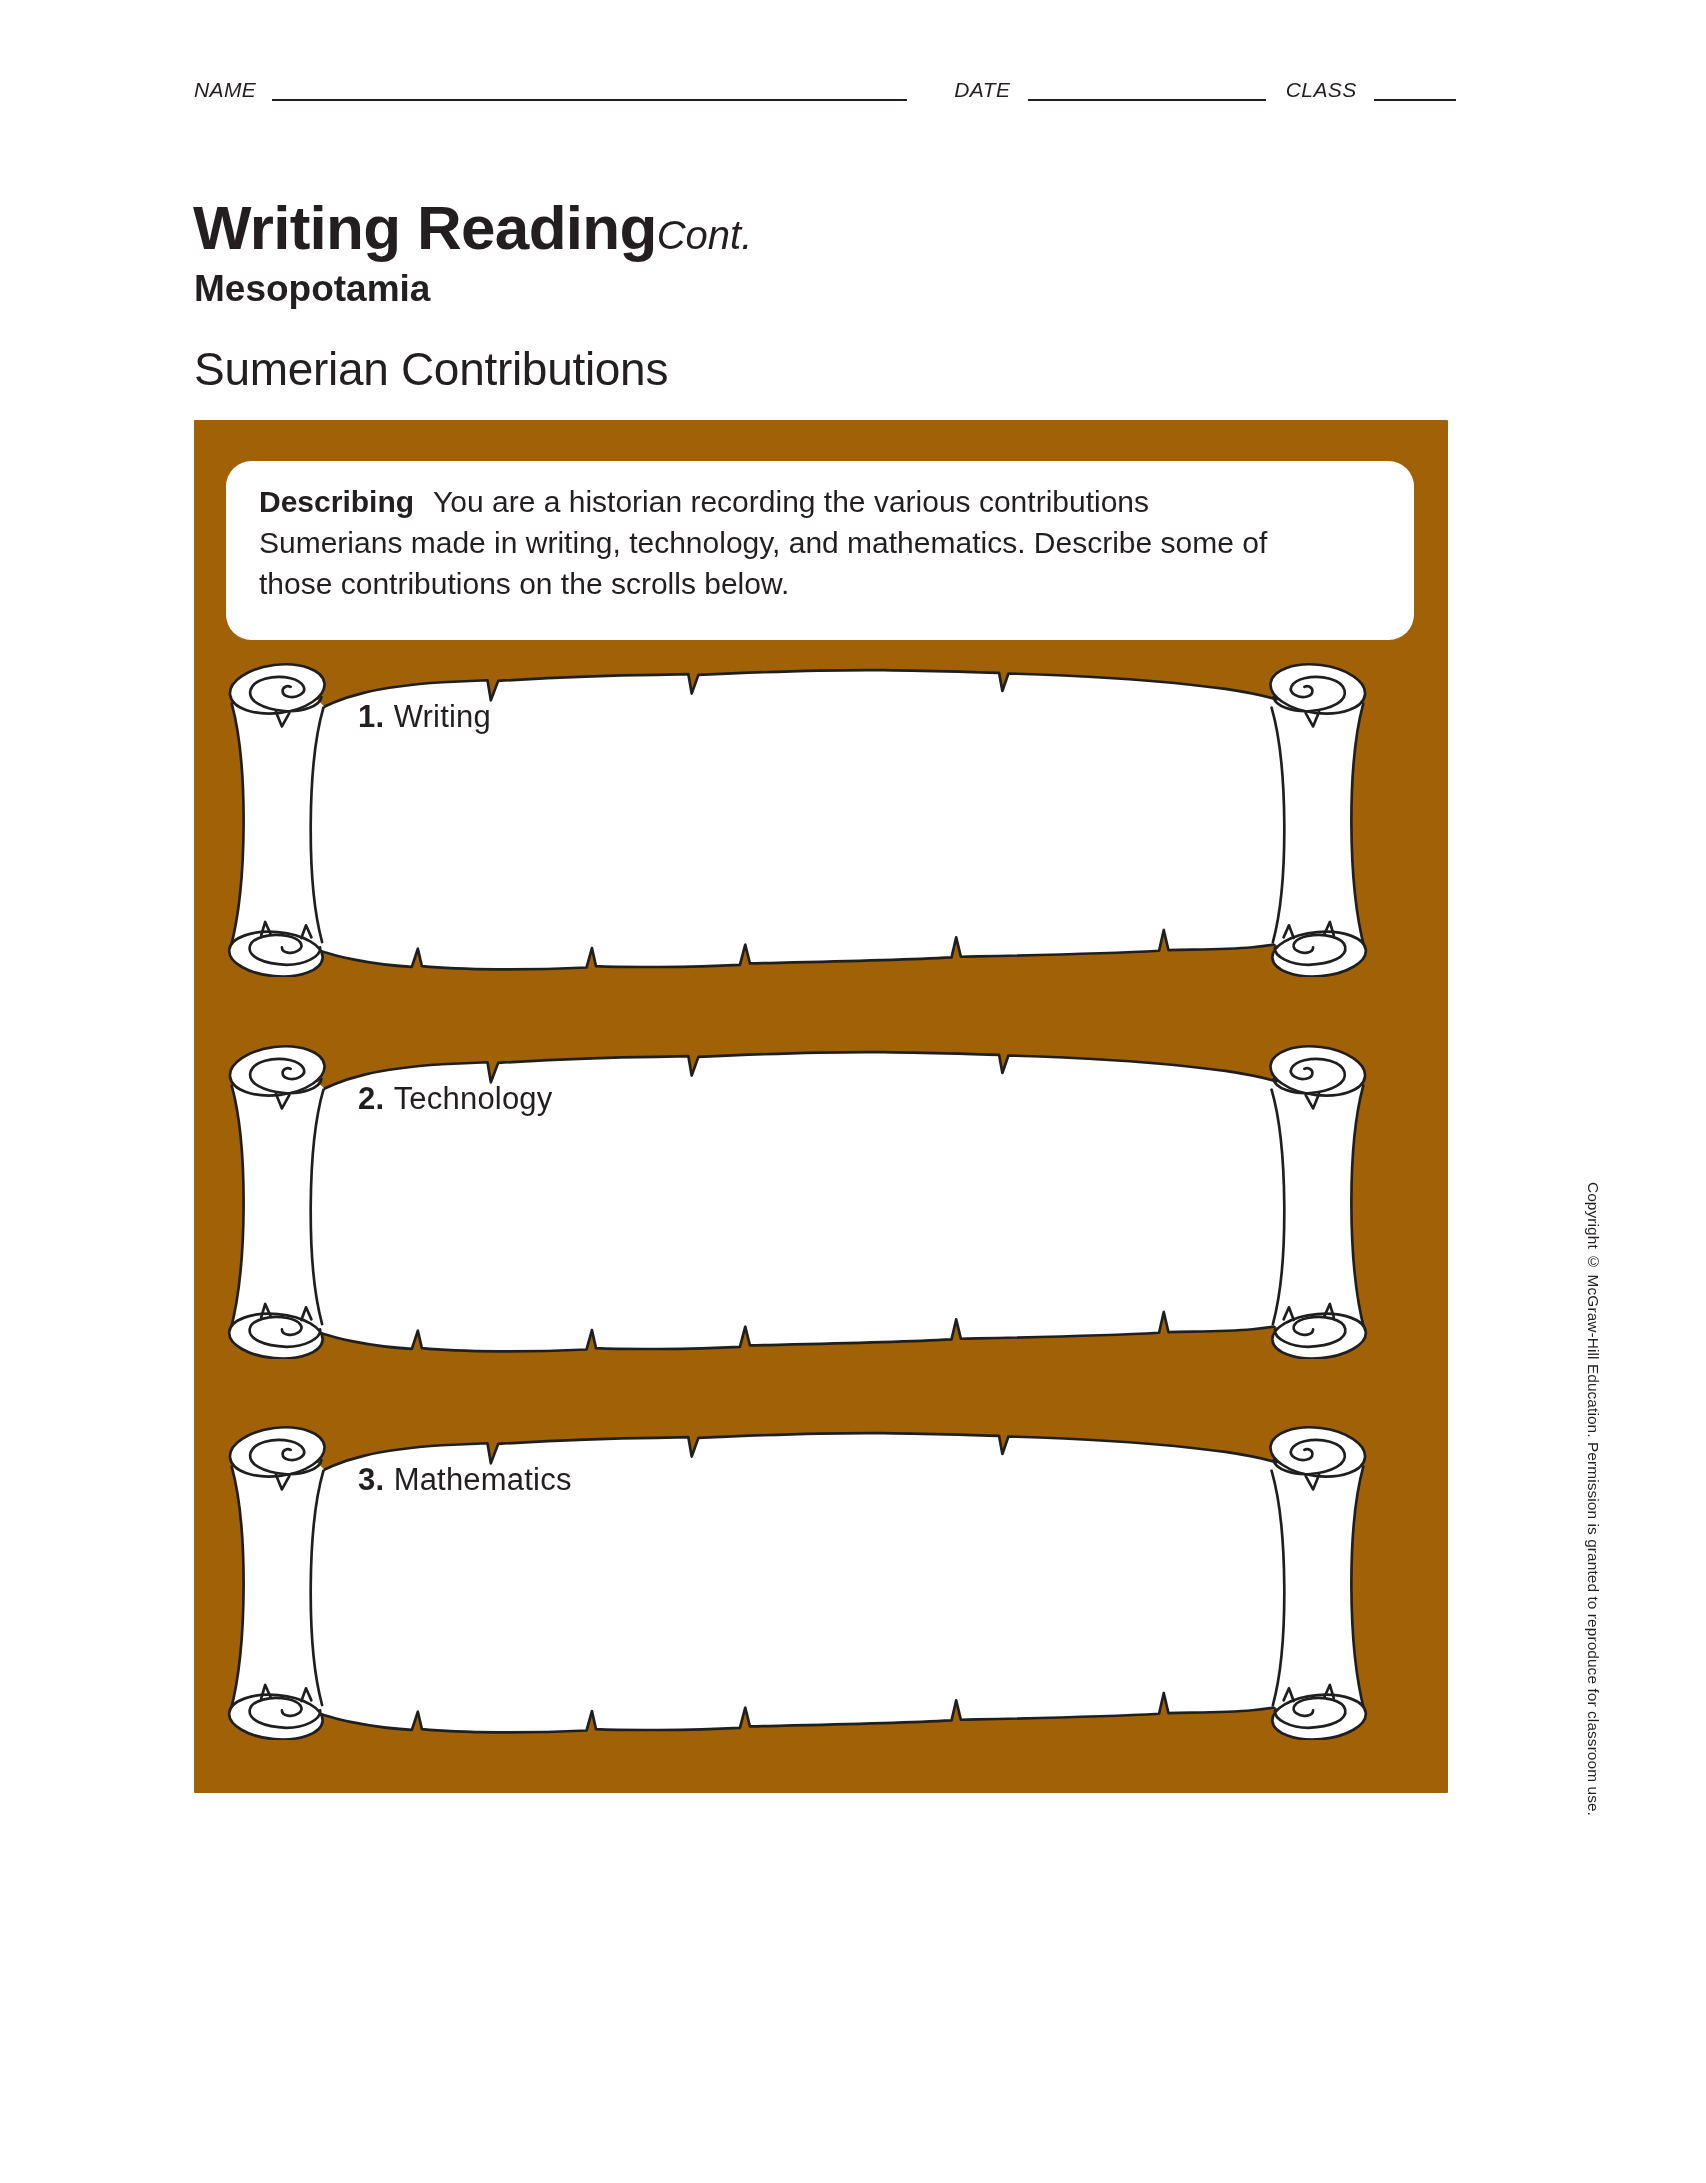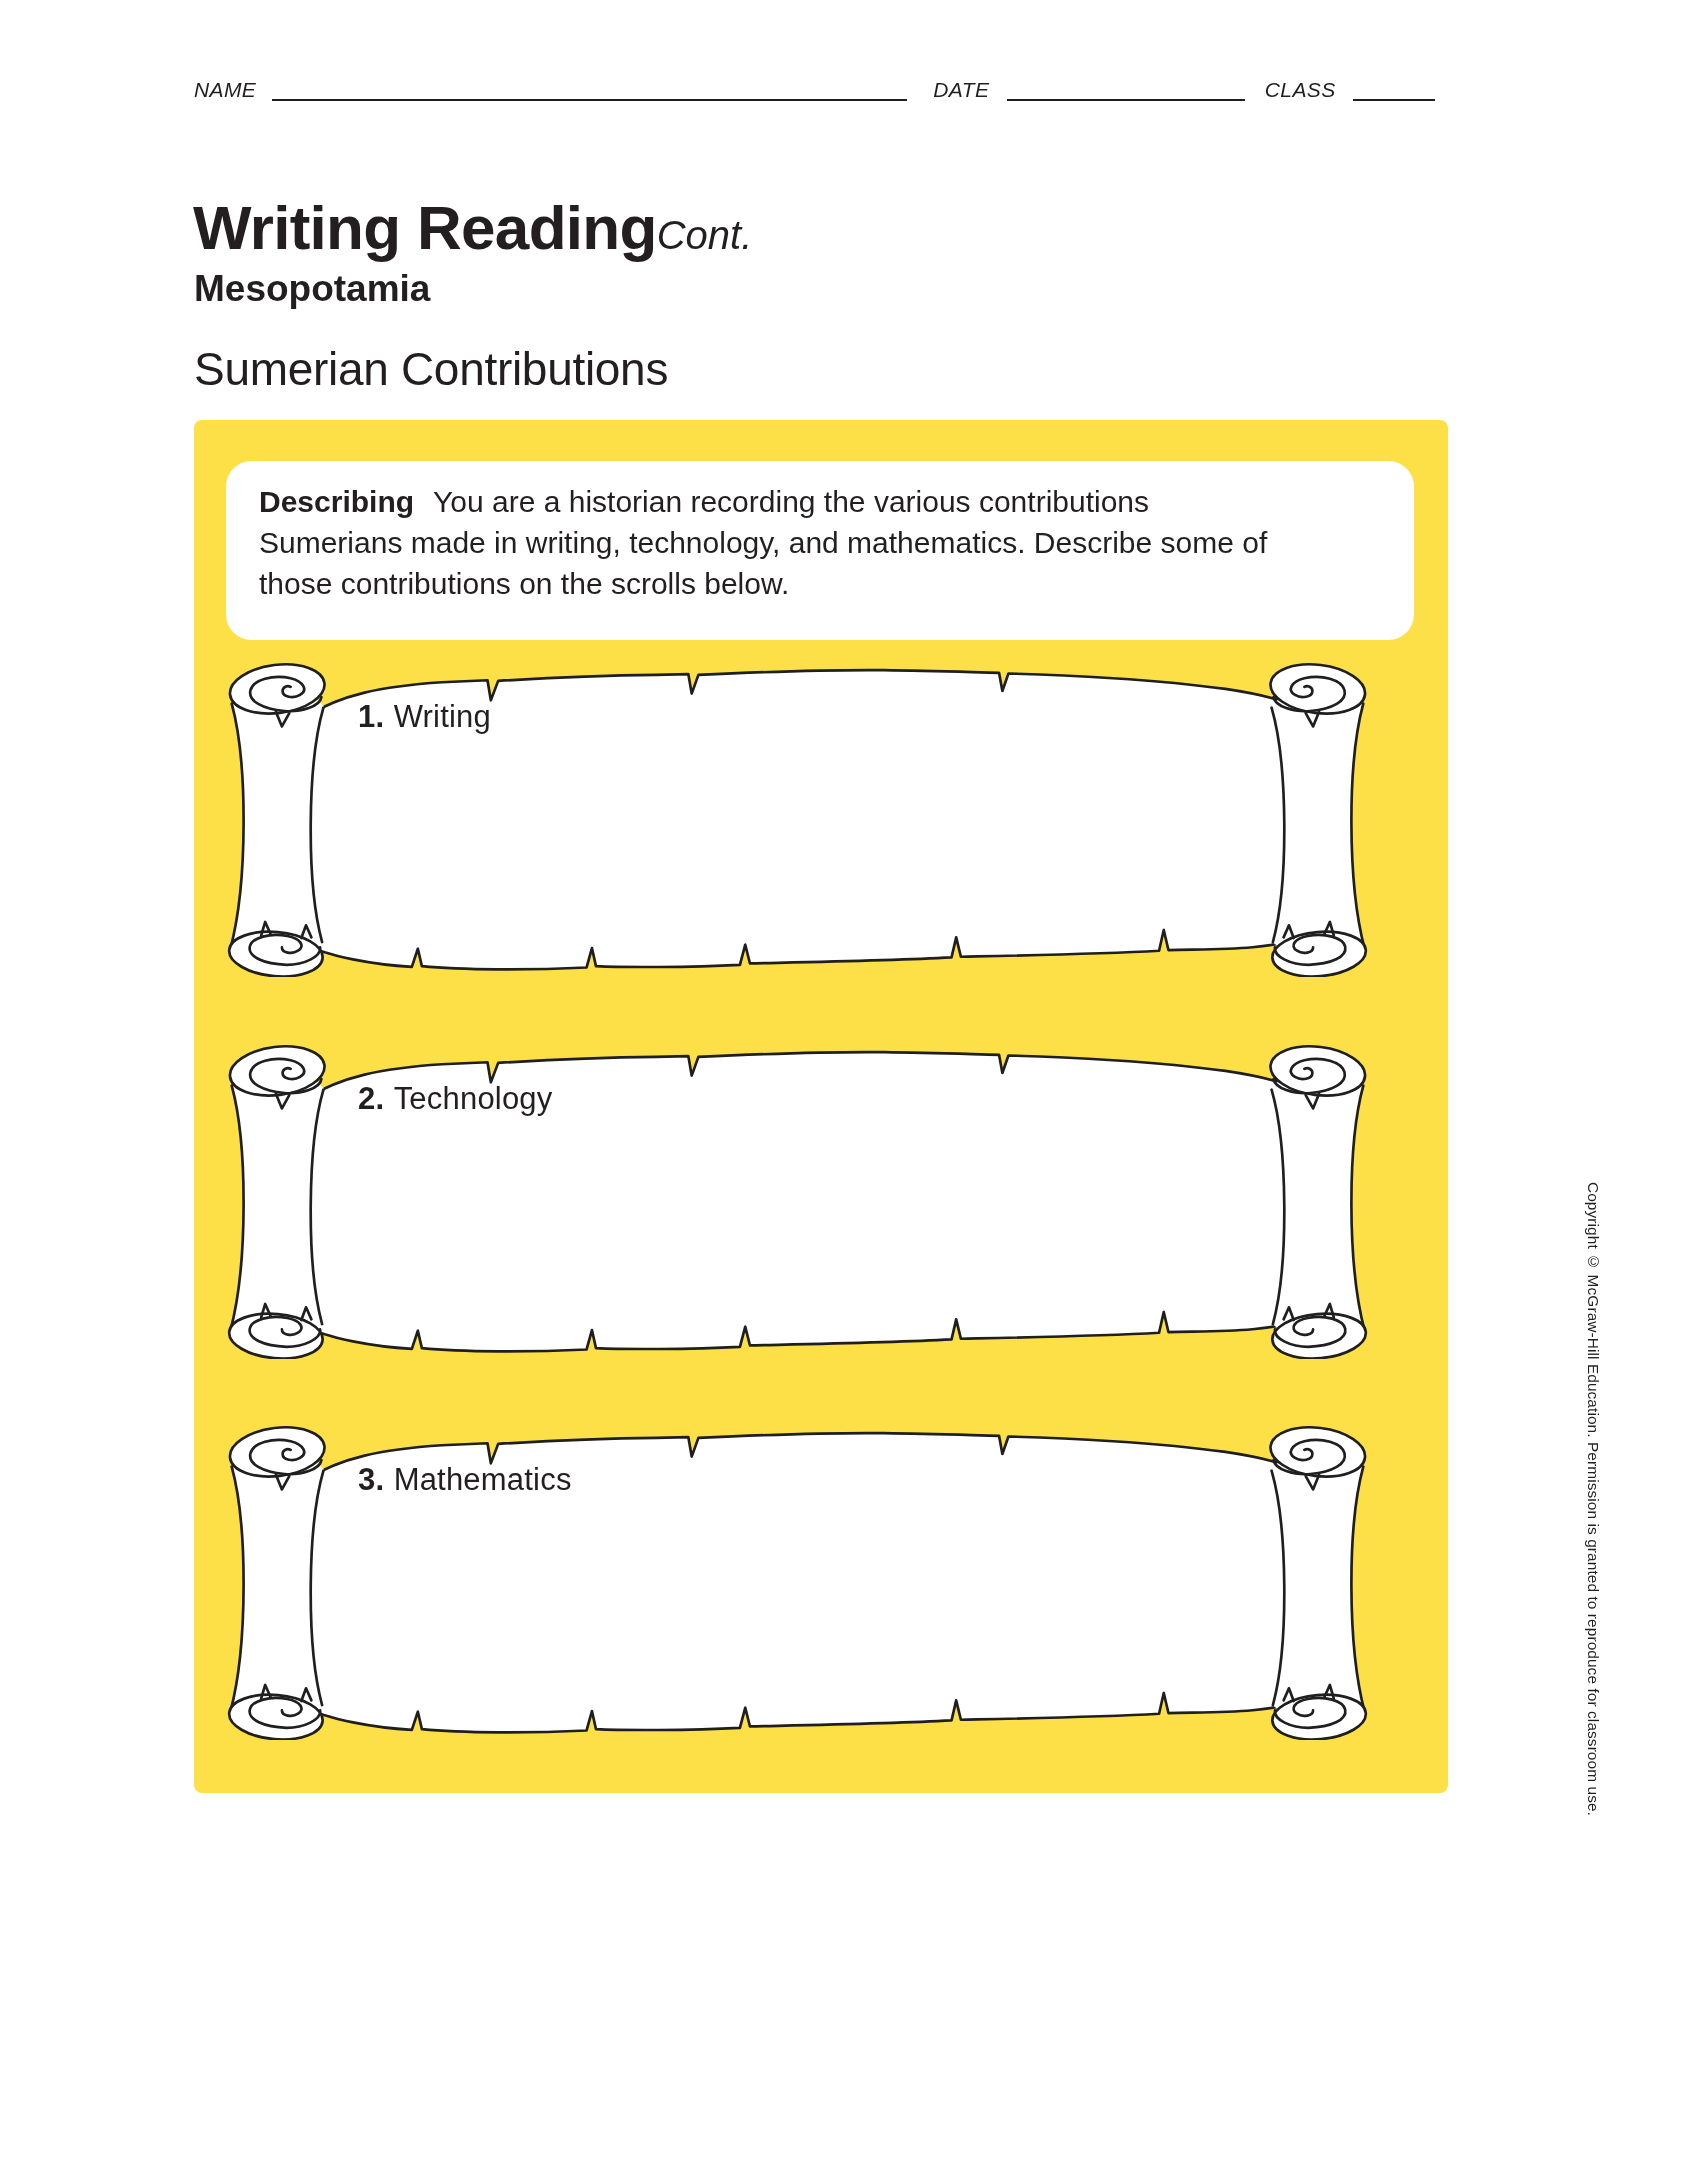--- a/index.html
+++ b/index.html
@@ -10,21 +10,21 @@
   }
 
   
   .worksheet-header {
     position:absolute; left:194px; top:78px; width:1254px;
     display:flex; align-items:flex-end; font-size:21px; letter-spacing:0.4px;font-style:italic;
   }
   .worksheet-header span { flex:0 0 auto; line-height:1; padding-bottom:1.3px; }
   .fill-line { flex:0 0 auto; border-bottom:2.7px solid #231f20; height:23px; }
   .line-name  { width:635px; margin-left:16px; }
-  .lbl-date   { margin-left:26px; }
+  .lbl-date   { margin-left:47px; }
   .line-date  { width:238px; margin-left:17.4px; }
   .lbl-class  { margin-left:20px; }
   .line-class { width:82px; margin-left:17.4px; }
 
   
   .page-title {
     position:absolute; left:193px; top:150px; font-size:62px; font-weight:700;
     letter-spacing:-0.7px; white-space:nowrap;
   }
   .page-title .cont {
@@ -34,21 +34,21 @@
     position:absolute; left:194px; top:237px; font-size:37px; font-weight:700;
   }
   .section-title {
     position:absolute; left:194px; top:304px; font-size:46px; font-weight:400;
     letter-spacing:-0.3px;
   }
 
   
   .activity-panel {
     position:absolute; left:194px; top:420px; width:1254px; height:1373px;
-    background:#fde047; border-radius:8px;
+    background:#a16207; border-radius:1px;
   }
   .directions-box {
     position:absolute; left:32px; top:41px; width:1188px; height:179px;
     background:#ffffff; border-radius:25.4px; padding:20px 27px 0 33px;
   }
   .directions-box p {
     margin:0; font-size:30px; line-height:41px; white-space:pre-line;
   }
   .directive { font-weight:700; margin-right:19px; white-space:normal; }
 

